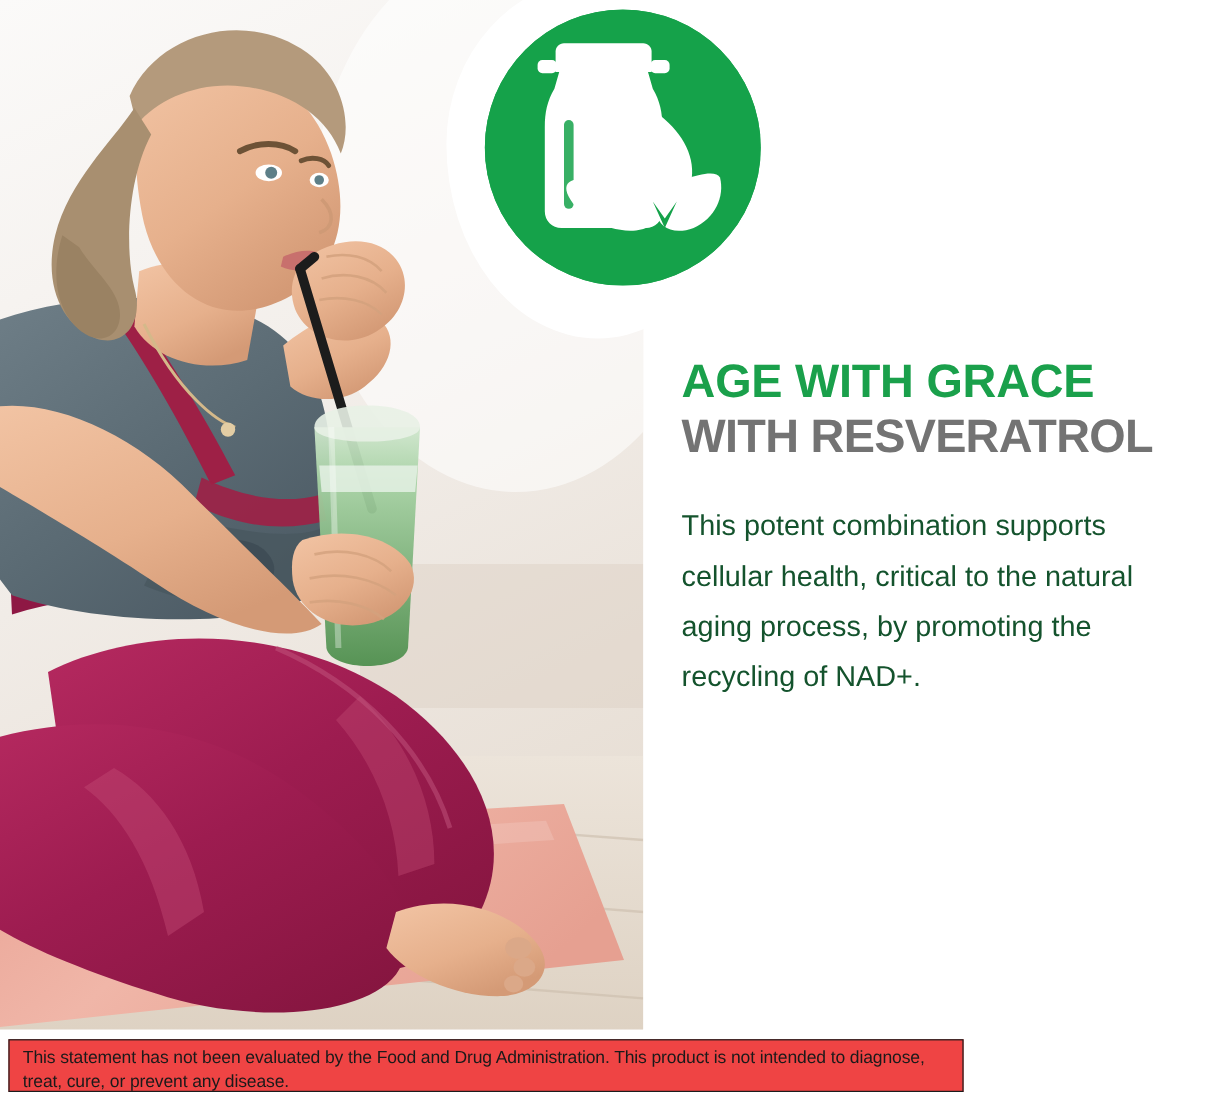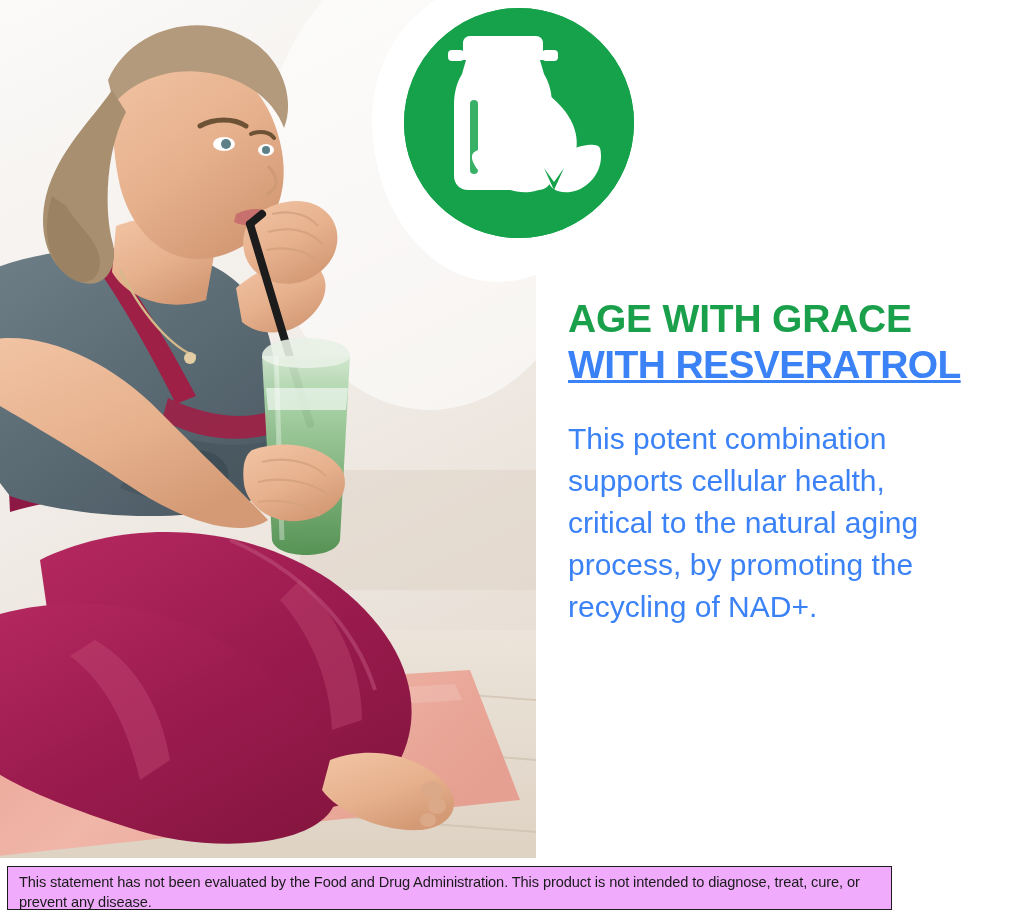--- a/index.html
+++ b/index.html
@@ -72,41 +72,41 @@
     width: 450px;
   }
   .headline {
     margin: 0;
     font-size: 39px;
     line-height: 46px;
     font-weight: bold;
     letter-spacing: -0.2px;
   }
   .headline-1 { color: #1aa04b; text-align: center; }
-  .headline-2 { color: #3b82f6; letter-spacing: -0.6px; text-decoration: underline; }
+  .headline-2 { color: #737373; letter-spacing: -0.6px; }
 
   .body-copy {
     margin: 0;
     padding-top: 30px;
-    font-size: 30px;
+    font-size: 24px;
     line-height: 42px;
-    color: #3b82f6;
+    color: #14532d;
     font-weight: normal;
     max-width: 390px;
   }
 
   
   .disclaimer {
     position: absolute;
     left: 7px;
     top: 866px;
-    width: 885px;
+    width: 796px;
     height: 44px;
     border: 1px solid #1c1c1c;
-    background: #f0abfc;
+    background: #ef4444;
     box-sizing: border-box;
     padding: 5px 6px 0 11px;
   }
   .disclaimer-text {
     margin: 0;
     font-size: 14.6px;
     line-height: 20px;
     color: #1a1a1a;
     letter-spacing: -0.1px;
   }

